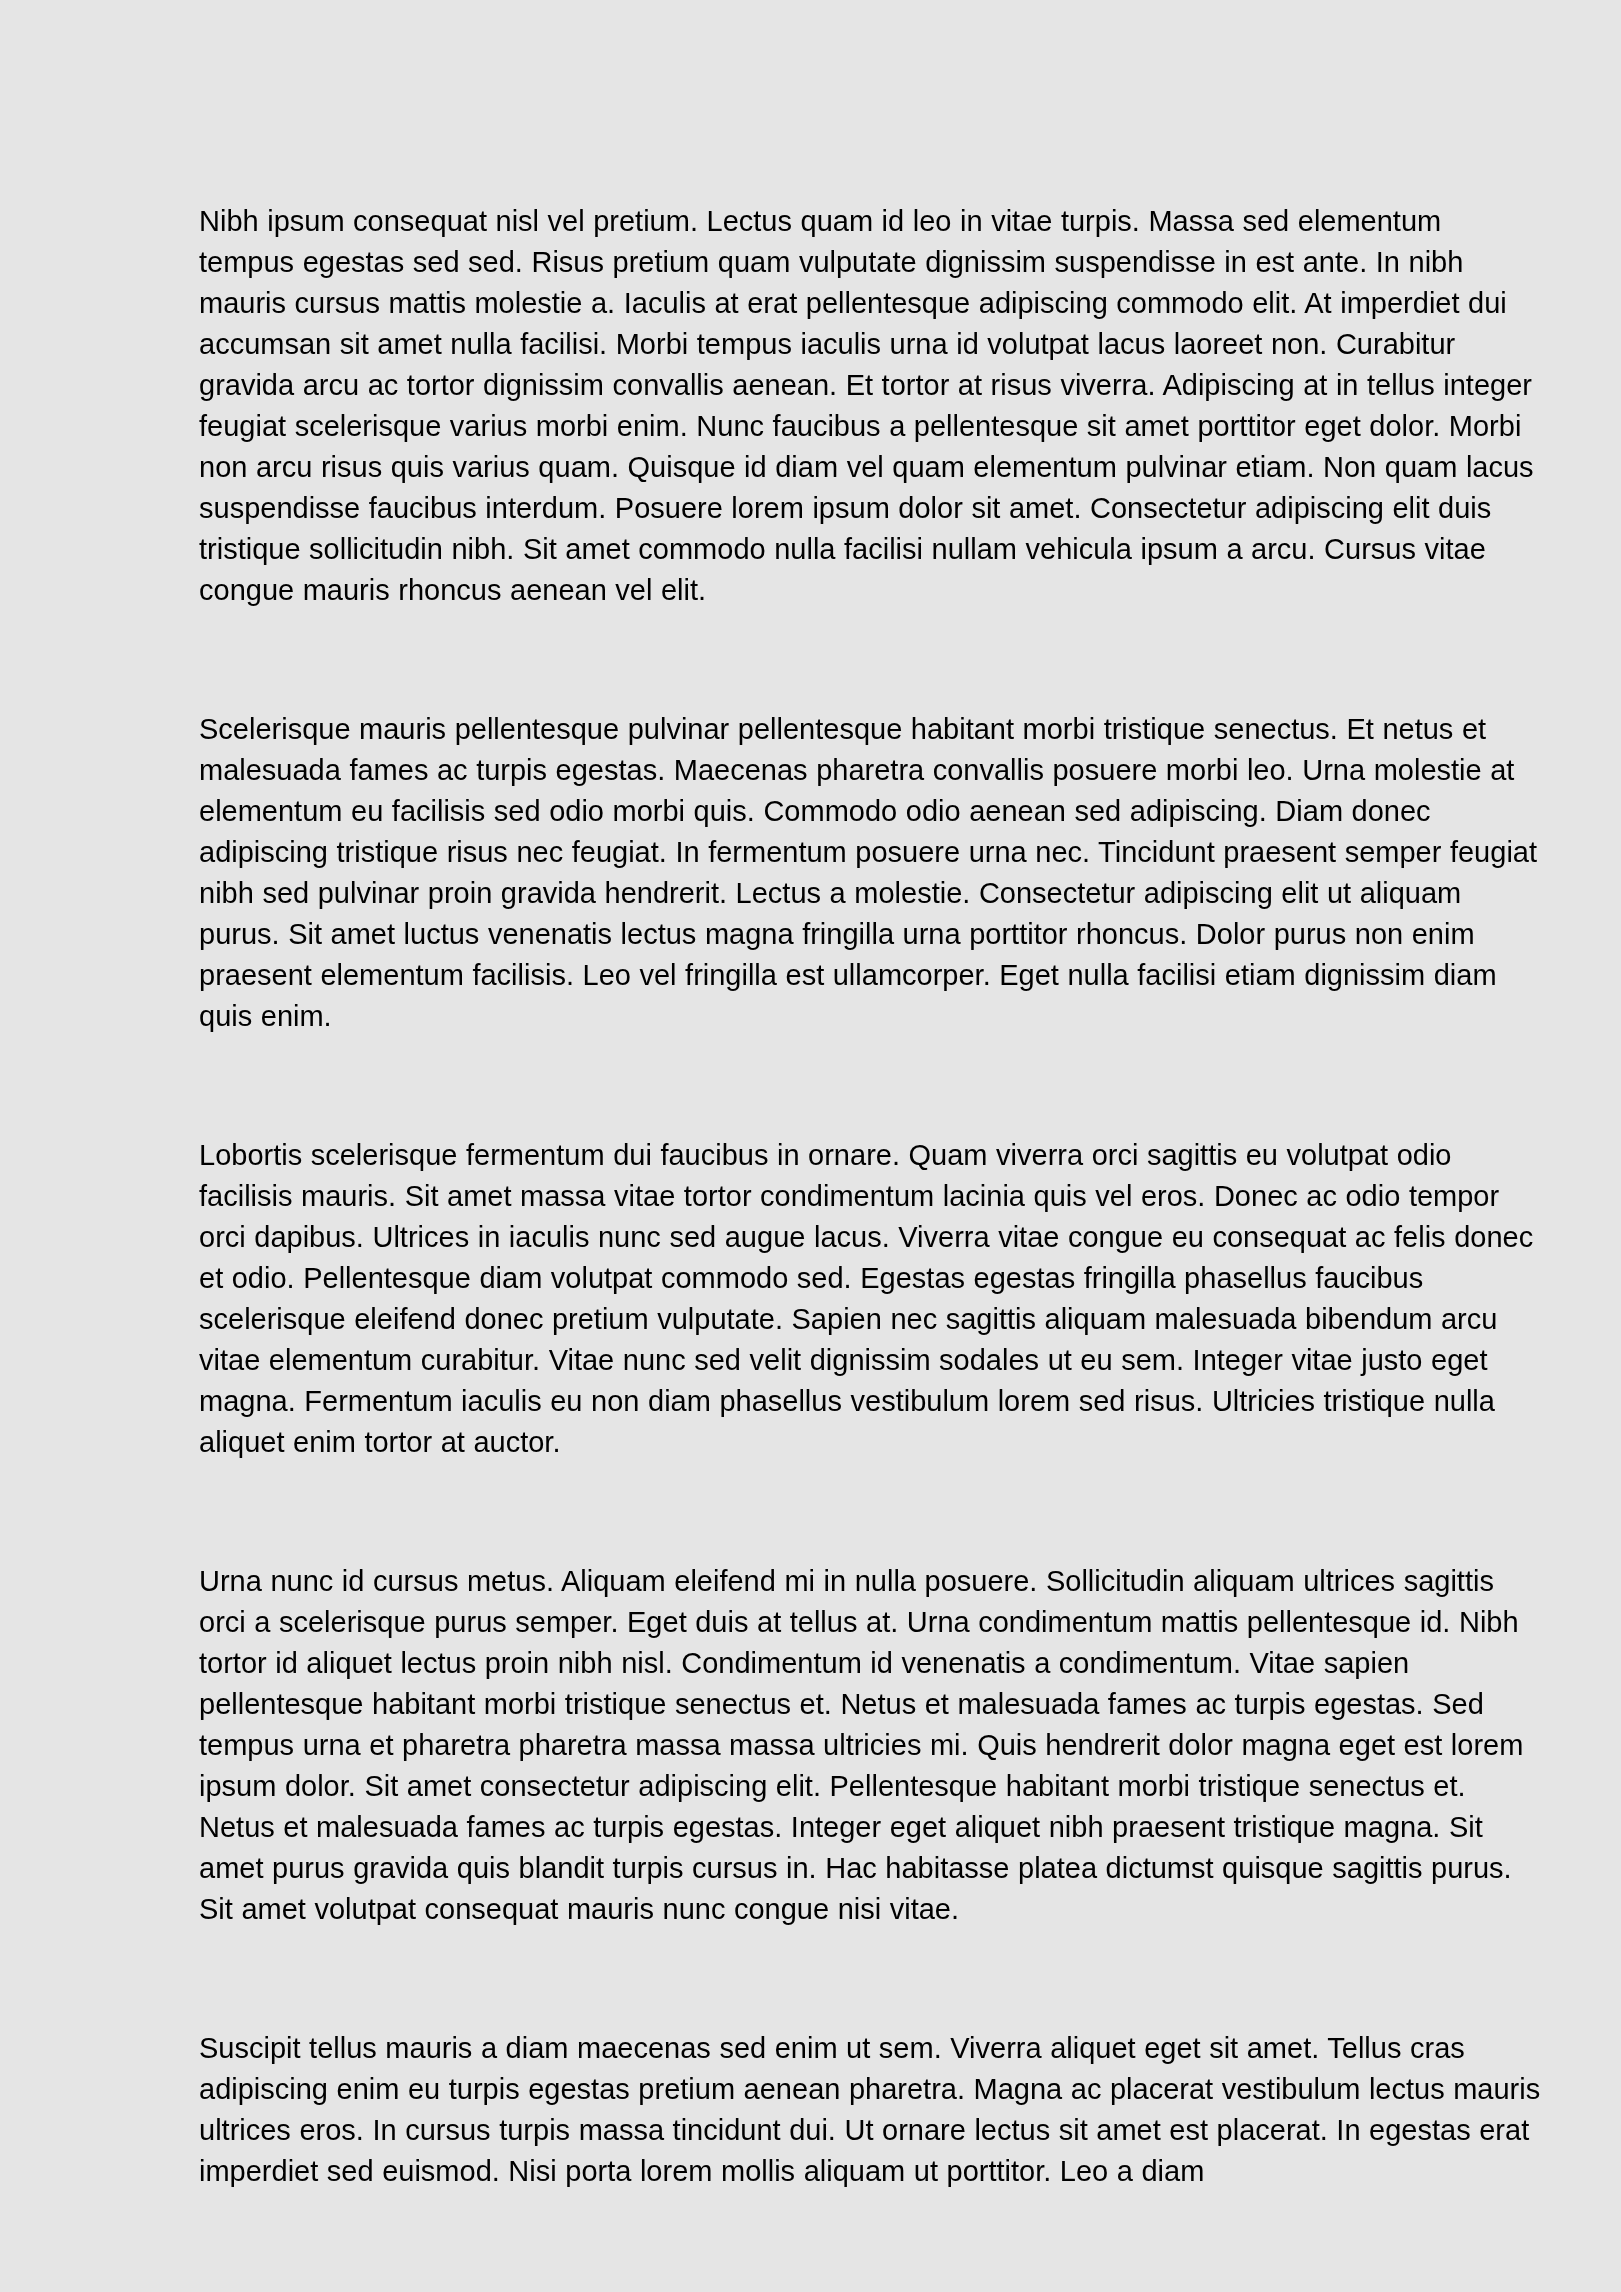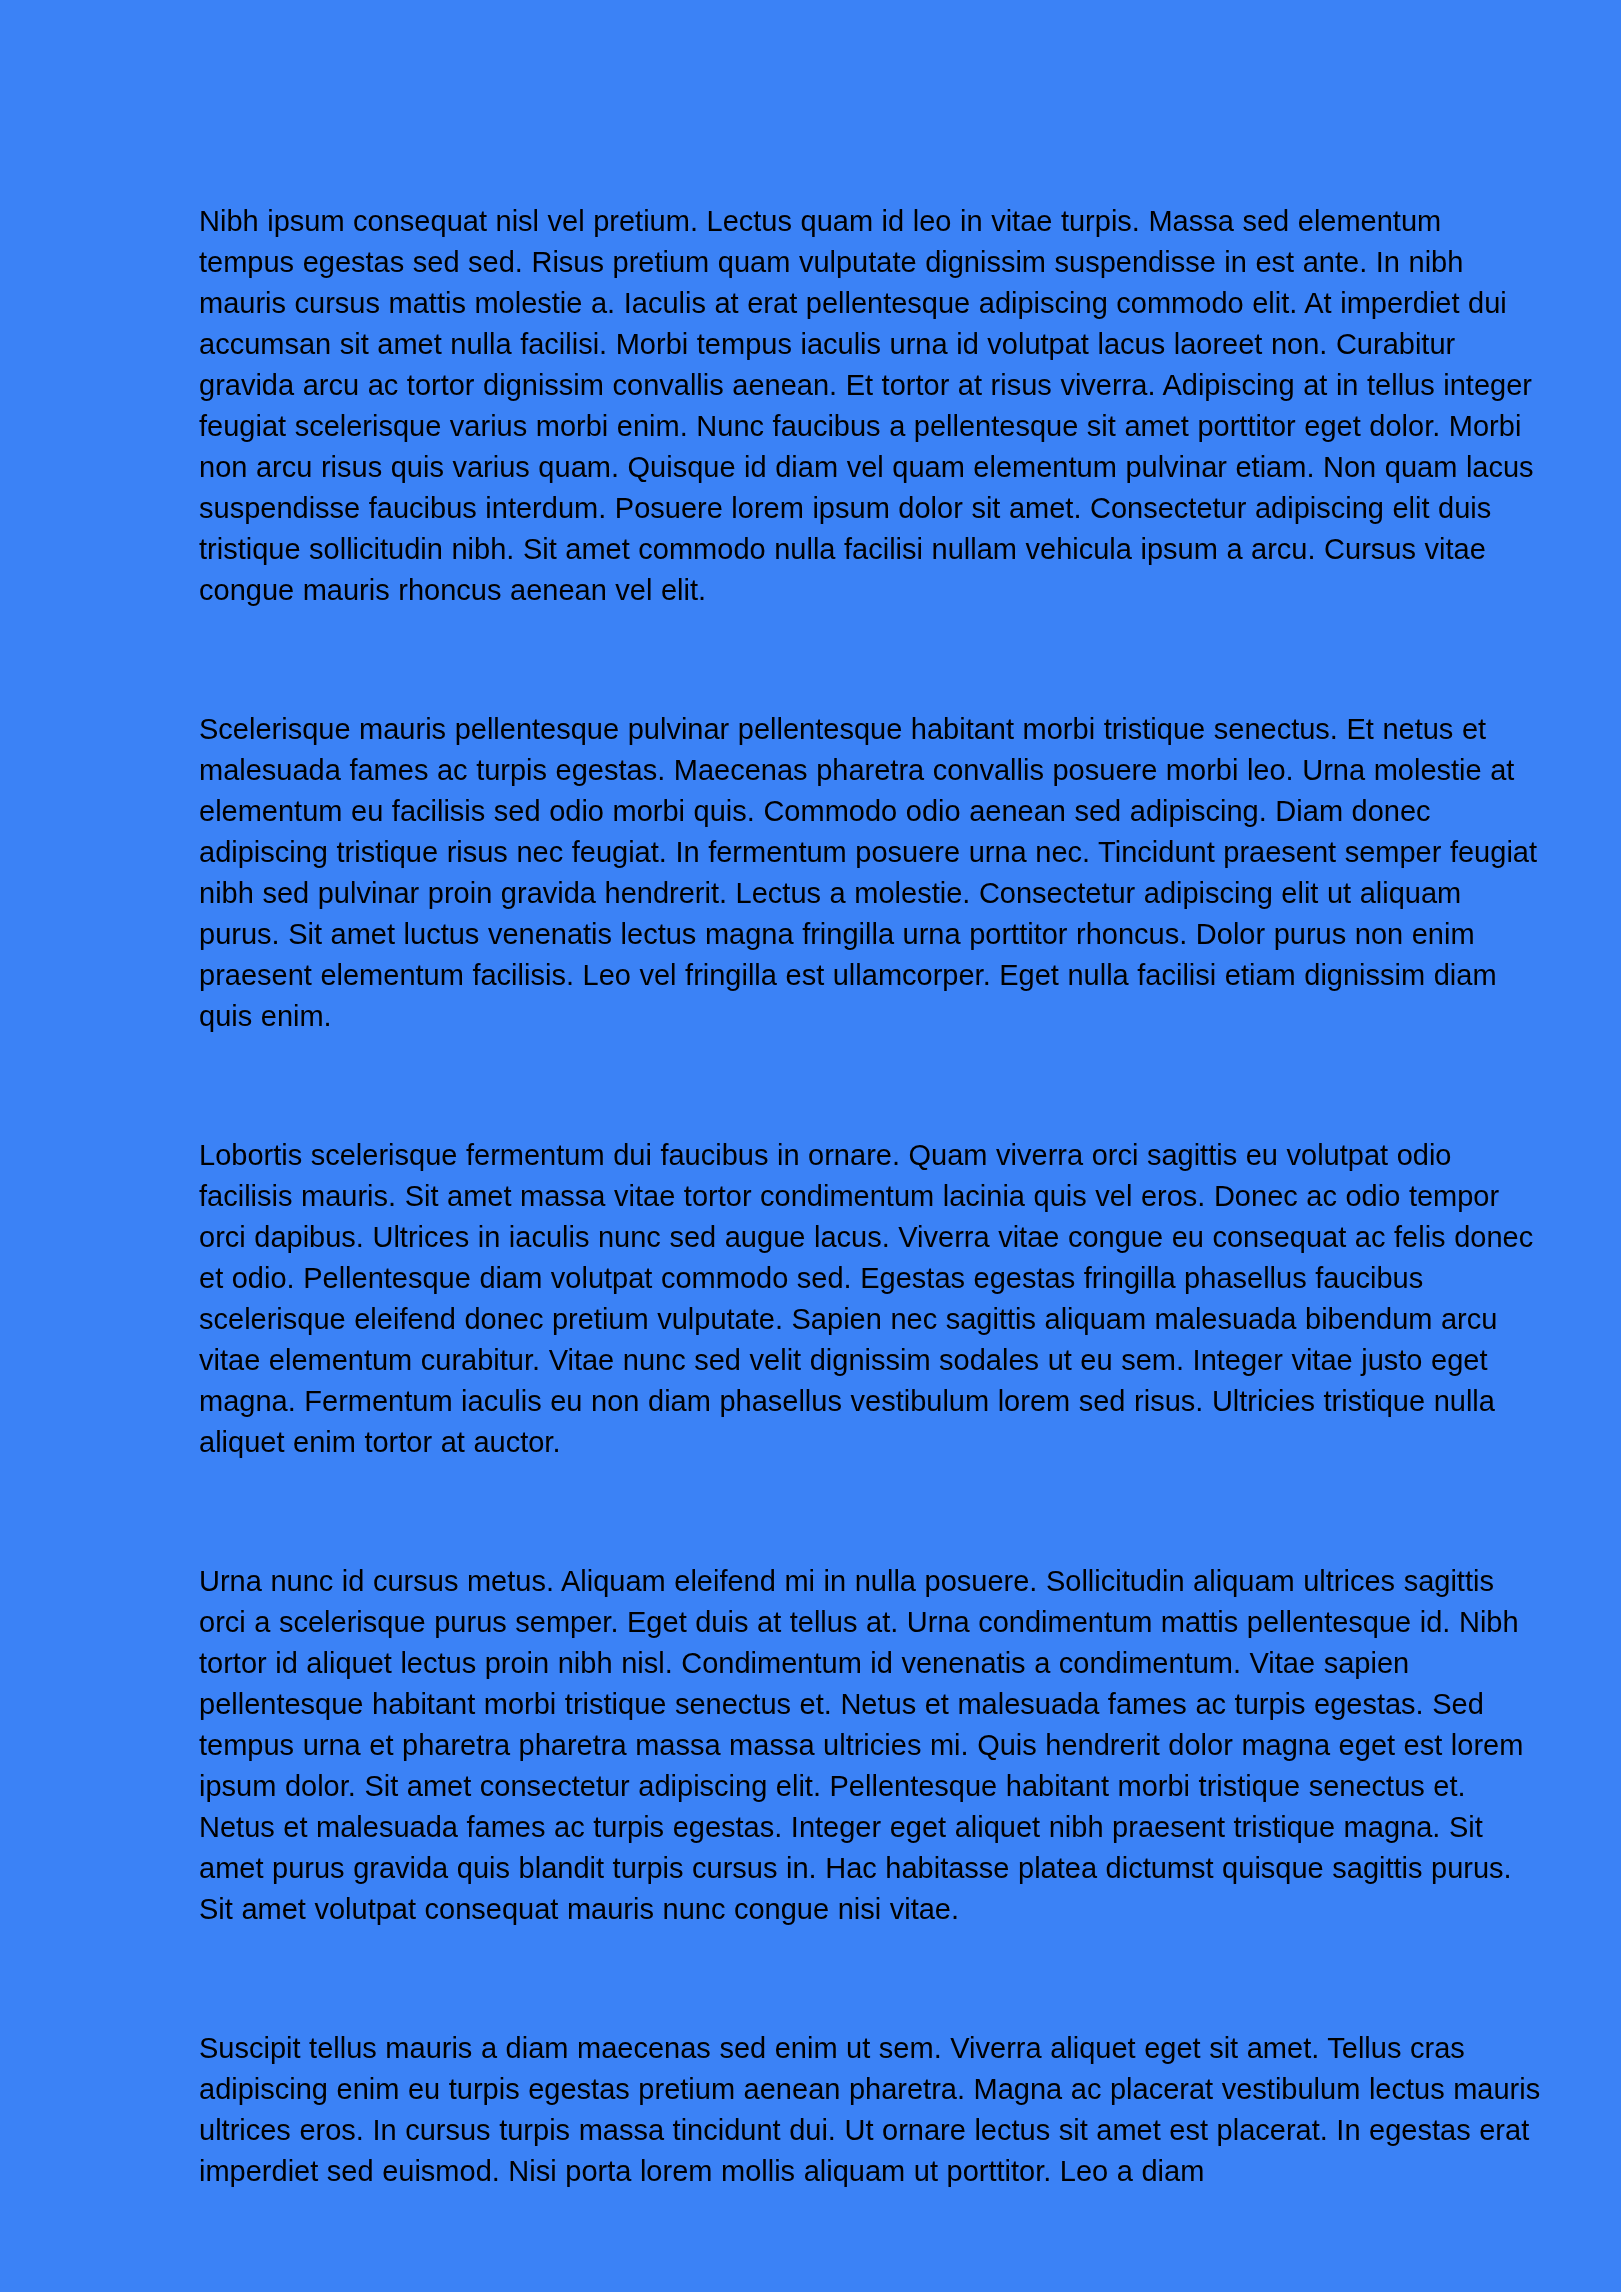--- a/index.html
+++ b/index.html
@@ -5,21 +5,21 @@
   html, body {
     margin: 0;
     padding: 0;
     background: #ffffff;
   }
   .page {
     position: relative;
     width: 1621px;
     height: 2293px;
     margin: 0 auto;
-    background: #3b82f6;
+    background: #e5e5e5;
     box-sizing: border-box;
     padding: 201px 80px 0 199px;
     overflow: hidden;
     font-family: "Liberation Sans", sans-serif;
     color: #000000;
   }
   .para {
     font-size: 29px;
     line-height: 41px;
     margin: 0 0 98px 0;

